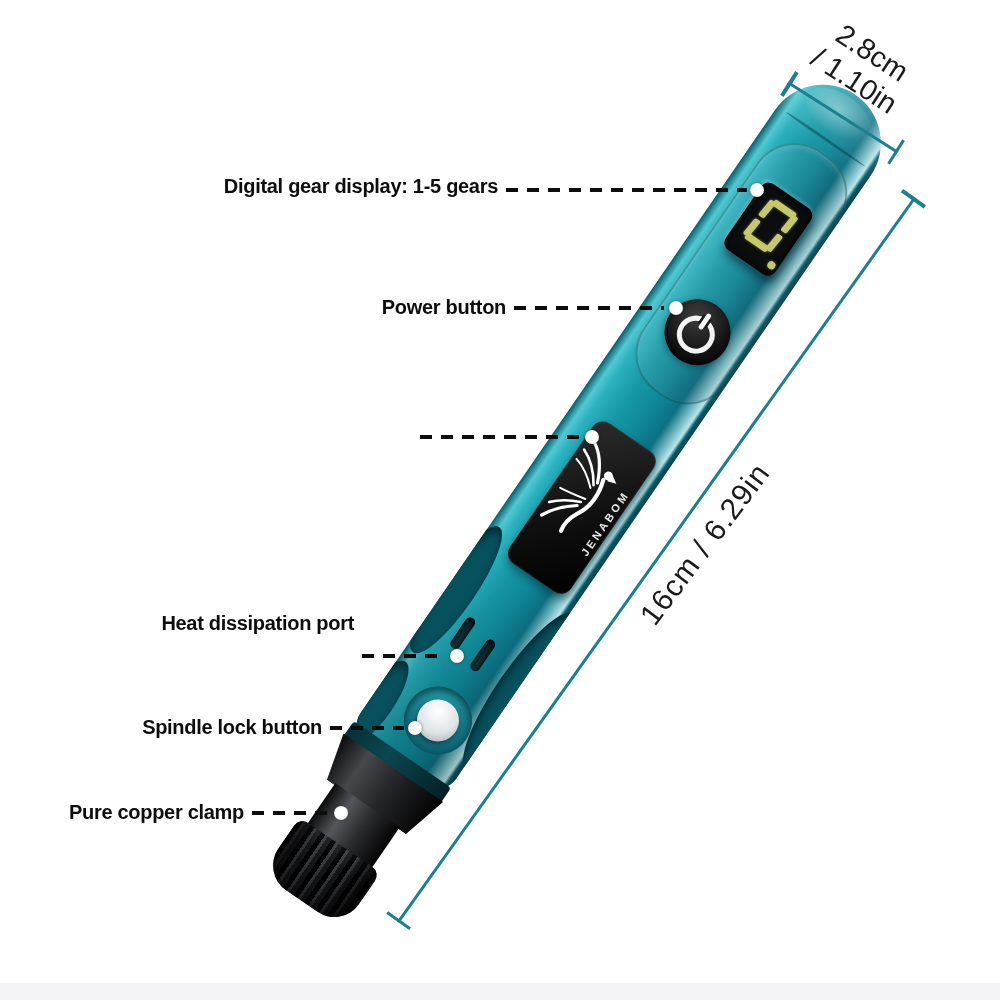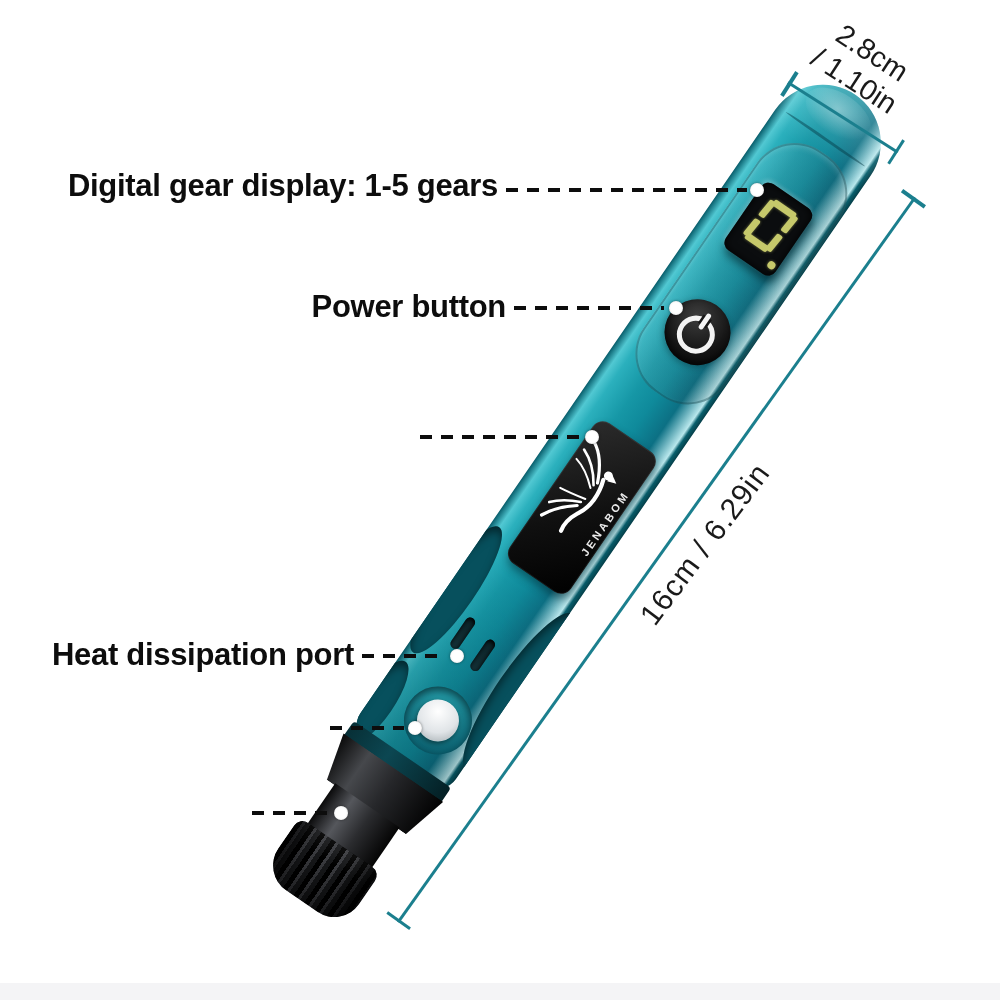--- a/index.html
+++ b/index.html
@@ -4,21 +4,21 @@
 <style>
   html,body{margin:0;padding:0;background:#ffffff;}
   .stage{
     position:relative;width:1000px;height:1000px;background:#ffffff;overflow:hidden;
     font-family:"Liberation Sans", sans-serif;
   }
   .bottom-band{position:absolute;left:0;top:983px;width:1000px;height:17px;background:#f4f4f6;}
 
   
   .callout-label{
-    position:absolute;font-size:31px;font-weight:700;color:var(--callout-text,#0d0d0d);
+    position:absolute;font-size:20px;font-weight:700;color:var(--callout-text,#0d0d0d);
     letter-spacing:-0.3px;white-space:nowrap;line-height:28px;text-align:left;
   }
   .dash{
     position:absolute;height:4px;
     background:repeating-linear-gradient(90deg,var(--callout-text,#0d0d0d) 0 12px,transparent 12px 21px);
   }
   .dot{
     position:absolute;width:14px;height:14px;border-radius:50%;background:#ffffff;
     box-shadow:0 0 3px rgba(0,0,0,.45), inset 0 0 2px rgba(0,0,0,.15);
   }
@@ -200,24 +200,26 @@
   <div class="dash" style="left:506px;top:188px;width:241px;"></div>
   <div class="dot" style="left:750px;top:183px;"></div>
 
   <div class="callout-label" style="right:494px;top:293px;">Power button</div>
   <div class="dash" style="left:514px;top:306px;width:150px;"></div>
   <div class="dot" style="left:669px;top:301px;"></div>
 
   <div class="dash" style="left:420px;top:435px;width:160px;"></div>
   <div class="dot" style="left:585px;top:430px;"></div>
 
-  <div class="callout-label" style="right:646px;top:641px;">Heat dissipation port</div>
+  <div class="callout-label" style="right:646px;top:609px;">Heat dissipation port</div>
   <div class="dash" style="left:362px;top:654px;width:84px;"></div>
   <div class="dot" style="left:450px;top:649px;"></div>
 
+  <div class="callout-label" style="right:678px;top:713px;">Spindle lock button</div>
   <div class="dash" style="left:330px;top:726px;width:74px;"></div>
   <div class="dot" style="left:408px;top:721px;"></div>
 
+  <div class="callout-label" style="right:756px;top:798px;">Pure copper clamp</div>
   <div class="dash" style="left:252px;top:811px;width:78px;"></div>
   <div class="dot" style="left:334px;top:806px;"></div>
 
   <div class="bottom-band"></div>
 </div>
 
 </body></html>

